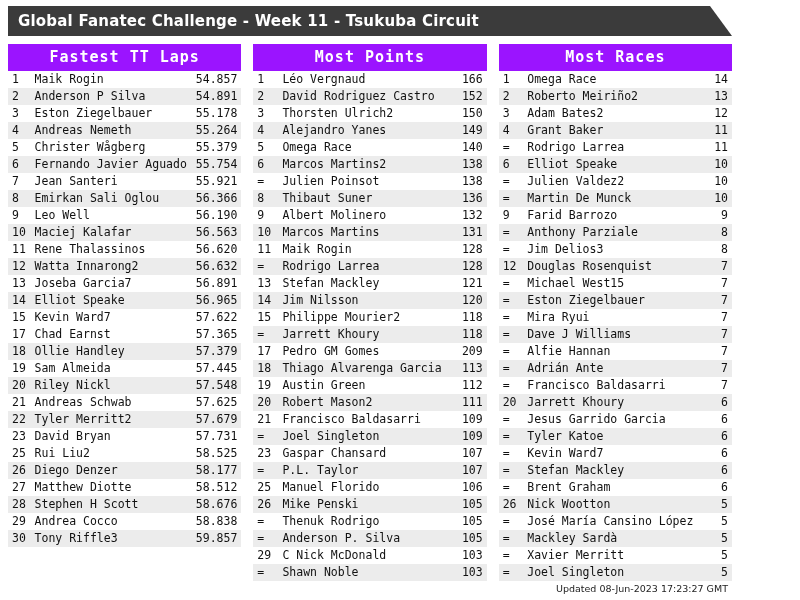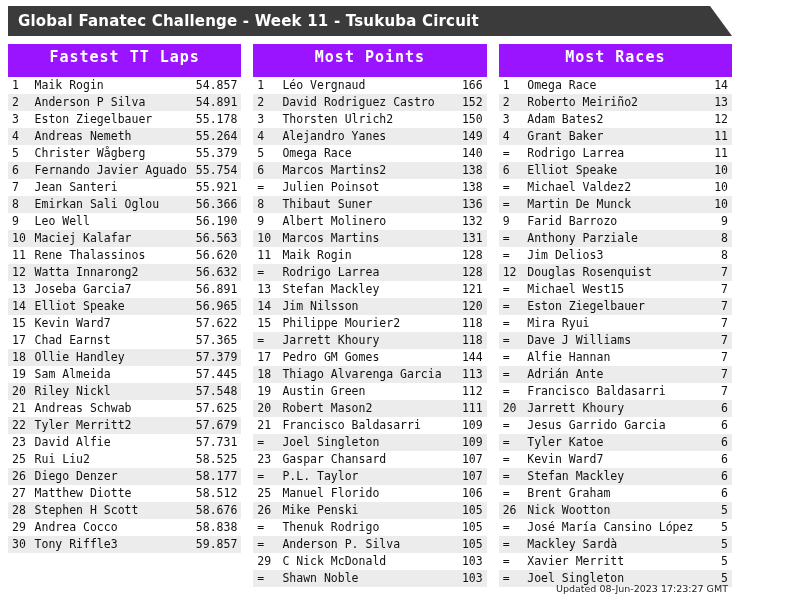--- a/index.html
+++ b/index.html
@@ -60,21 +60,21 @@
     min-width: 0;
     background: #ffffff;
   }
   .panel-header {
     background: #9b14ff;
     color: #ffffff;
     text-align: center;
     font-size: 15px;
     font-weight: bold;
     letter-spacing: 1px;
-    padding: 4px 0 11px 0;
+    padding: 4px 0 5px 0;
     font-family: "DejaVu Sans Mono", monospace;
   }
   table.board {
     width: 100%;
     border-collapse: collapse;
     font-size: 11.5px;
     font-family: "DejaVu Sans Mono", monospace;
   }
   table.board tr.odd  { background: #ffffff; }
   table.board tr.even { background: #ececec; }
@@ -226,21 +226,21 @@
               <td class="name">Andreas Schwab</td>
               <td class="val">57.625</td>
             </tr>
             <tr class="even">
               <td class="pos">22</td>
               <td class="name">Tyler Merritt2</td>
               <td class="val">57.679</td>
             </tr>
             <tr class="odd">
               <td class="pos">23</td>
-              <td class="name">David Alfie</td>
+              <td class="name">David Bryan</td>
               <td class="val">57.731</td>
             </tr>
             <tr class="odd">
               <td class="pos">25</td>
               <td class="name">Rui Liu2</td>
               <td class="val">58.525</td>
             </tr>
             <tr class="even">
               <td class="pos">26</td>
               <td class="name">Diego Denzer</td>
@@ -350,21 +350,21 @@
               <td class="val">118</td>
             </tr>
             <tr class="even">
               <td class="pos">=</td>
               <td class="name">Jarrett Khoury</td>
               <td class="val">118</td>
             </tr>
             <tr class="odd">
               <td class="pos">17</td>
               <td class="name">Pedro GM Gomes</td>
-              <td class="val">144</td>
+              <td class="val">209</td>
             </tr>
             <tr class="even">
               <td class="pos">18</td>
               <td class="name">Thiago Alvarenga Garcia</td>
               <td class="val">113</td>
             </tr>
             <tr class="odd">
               <td class="pos">19</td>
               <td class="name">Austin Green</td>
               <td class="val">112</td>
@@ -457,21 +457,21 @@
               <td class="name">Rodrigo Larrea</td>
               <td class="val">11</td>
             </tr>
             <tr class="even">
               <td class="pos">6</td>
               <td class="name">Elliot Speake</td>
               <td class="val">10</td>
             </tr>
             <tr class="odd">
               <td class="pos">=</td>
-              <td class="name">Michael Valdez2</td>
+              <td class="name">Julien Valdez2</td>
               <td class="val">10</td>
             </tr>
             <tr class="even">
               <td class="pos">=</td>
               <td class="name">Martin De Munck</td>
               <td class="val">10</td>
             </tr>
             <tr class="odd">
               <td class="pos">9</td>
               <td class="name">Farid Barrozo</td>

